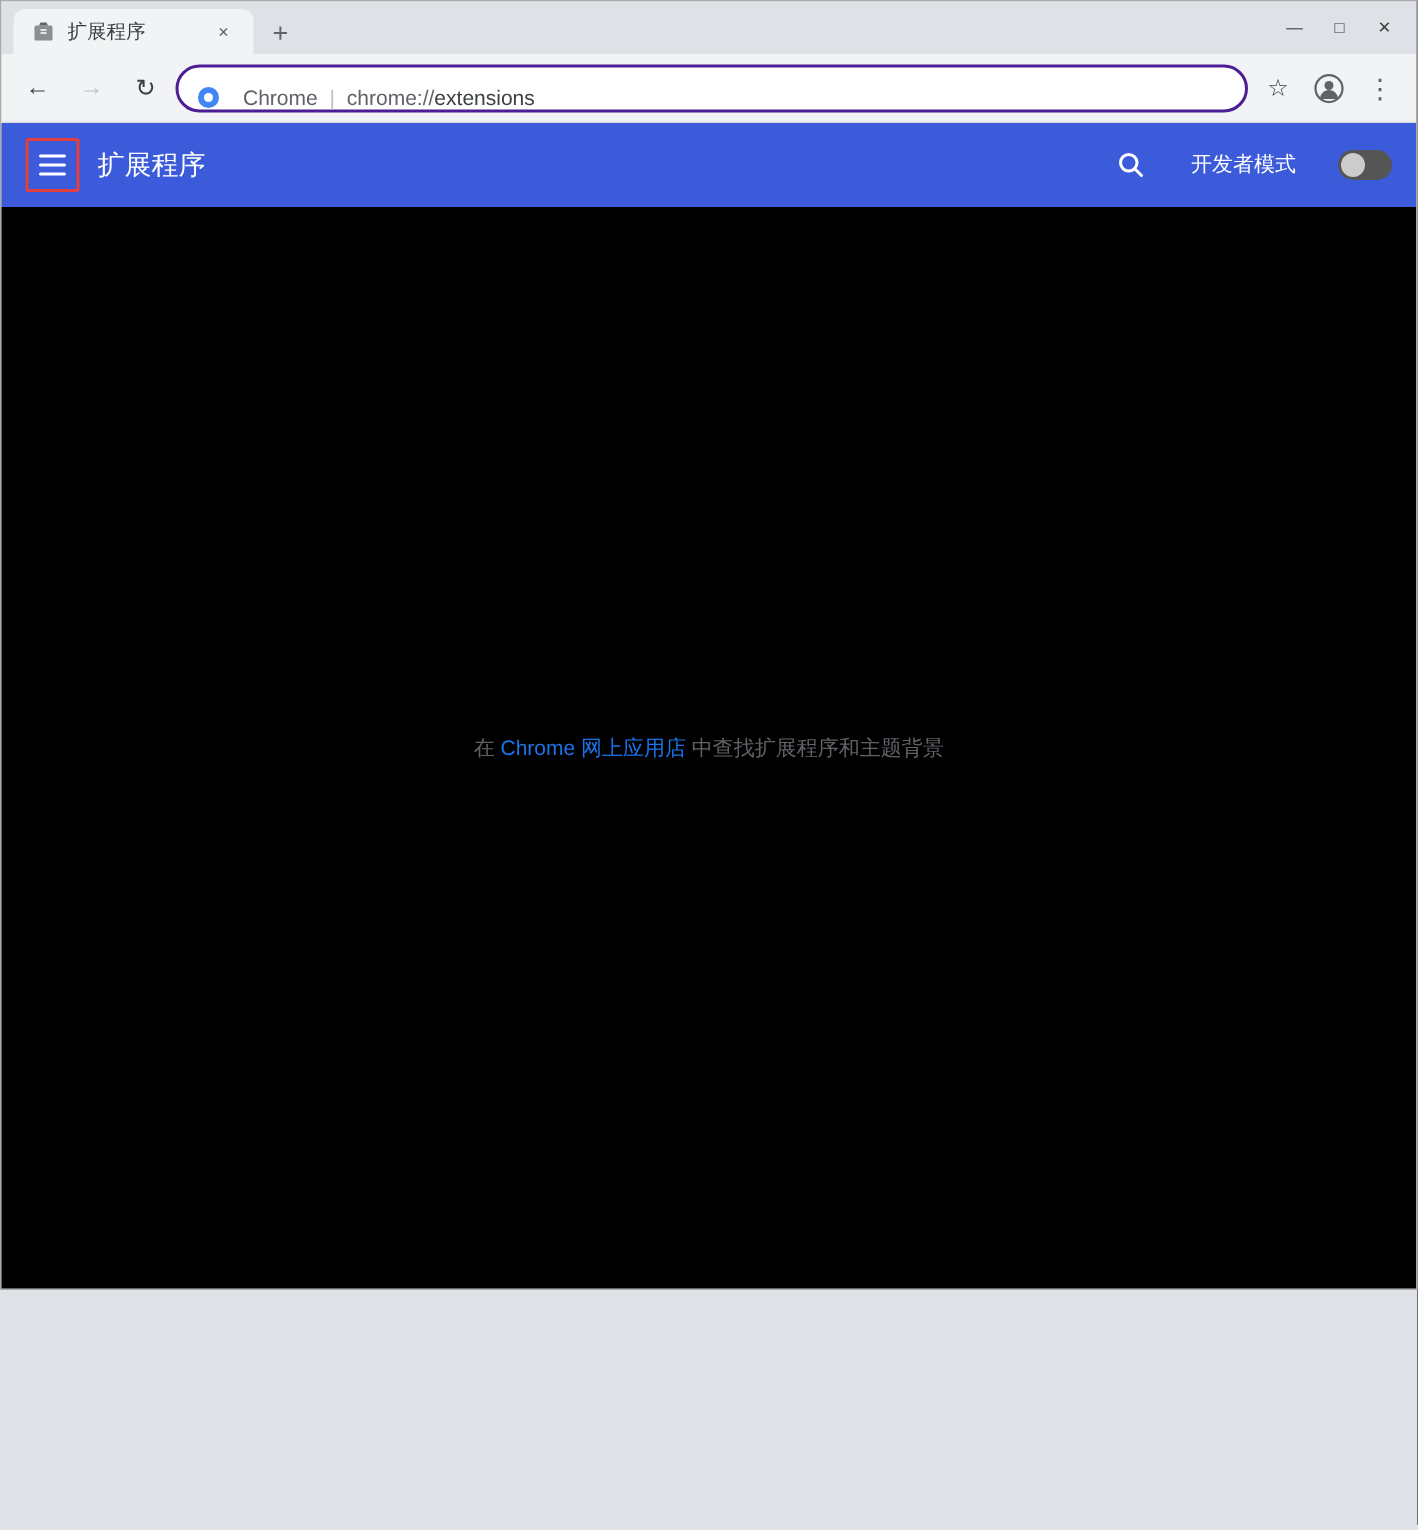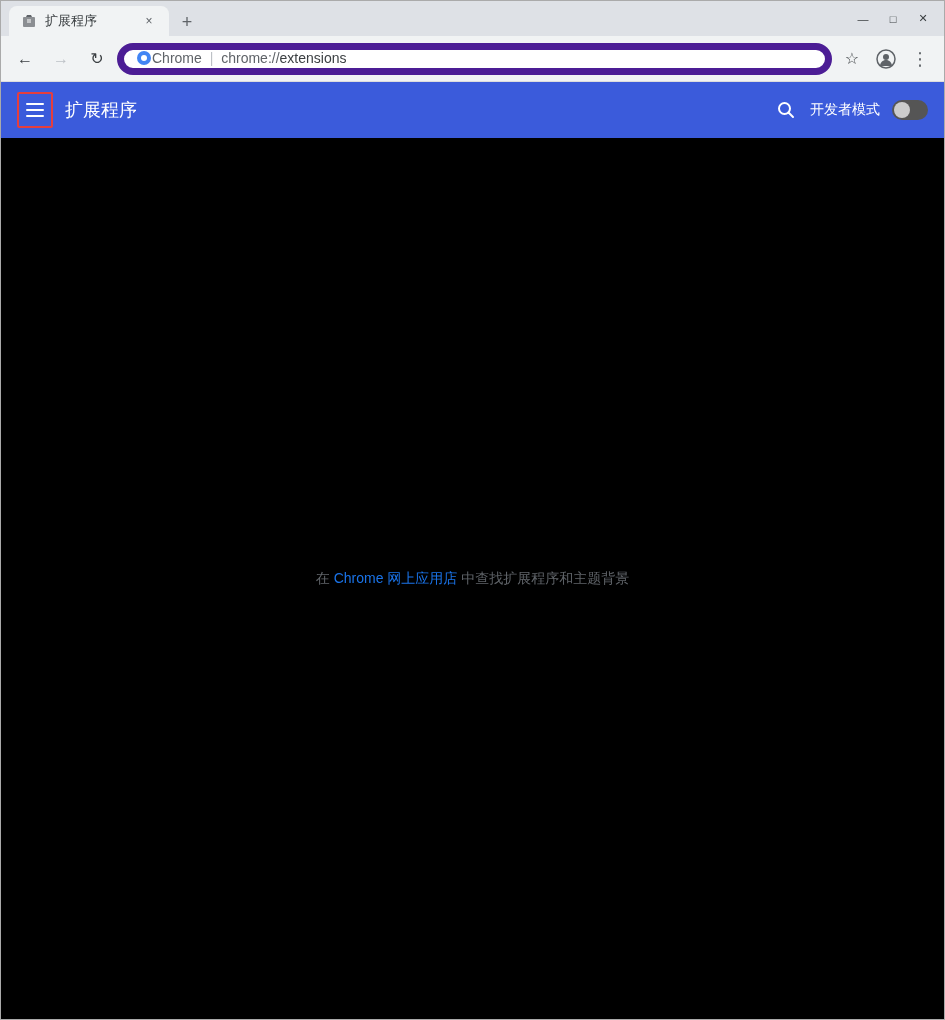--- a/index.html
+++ b/index.html
@@ -7,21 +7,21 @@
       font-family: 'Microsoft YaHei', Arial, sans-serif;
       background: #dee1e6;
       width: 945px;
       height: 1020px;
       overflow: hidden;
     }
 
     
     .window {
       width: 945px;
-      height: 1020px;
+      height: 860px;
       background: #f1f3f4;
       border: 1px solid #aaa;
       display: flex;
       flex-direction: column;
     }
 
     
     .title-bar {
       height: 35px;
       background: #dee1e6;
@@ -136,25 +136,25 @@
     .nav-btn.disabled {
       color: #bdc1c6;
       cursor: default;
     }
 
     .address-bar {
       flex: 1;
       height: 32px;
       background: #fff;
       border-radius: 16px;
-      border: 7px solid #4c1d95;
-      display: flex;
-      align-items: flex-start;
+      border: 2px solid #4c1d95;
+      display: flex;
+      align-items: flex-end;
       padding: 0 12px;
-      gap: 0;
+      gap: 15px;
       font-size: 14px;
       color: #3c4043;
     }
 
     .address-favicon {
       width: 16px;
       height: 16px;
       color: #5f6368;
     }
 
@@ -204,21 +204,21 @@
     .ext-title {
       font-size: 18px;
       color: #fff;
       font-weight: 400;
     }
 
     .ext-header-right {
       margin-left: auto;
       display: flex;
       align-items: center;
-      gap: 12px;
+      gap: 28px;
     }
 
     .search-icon-btn {
       width: 24px;
       height: 24px;
       display: flex;
       align-items: center;
       justify-content: center;
       cursor: pointer;
       color: #fff;

